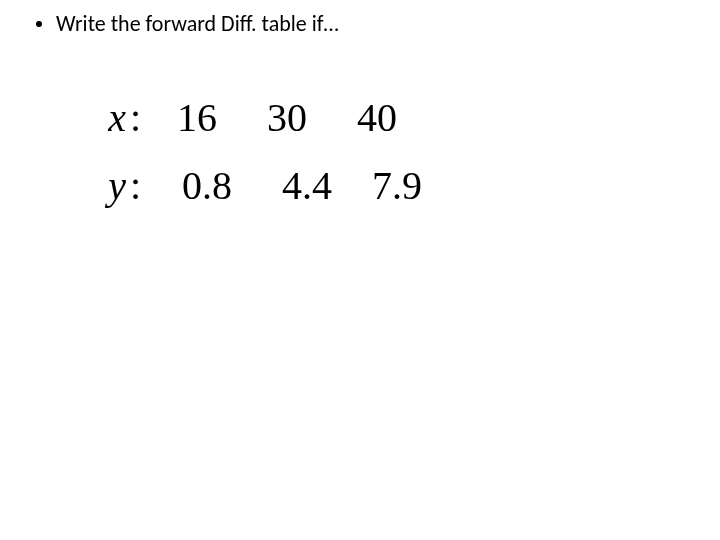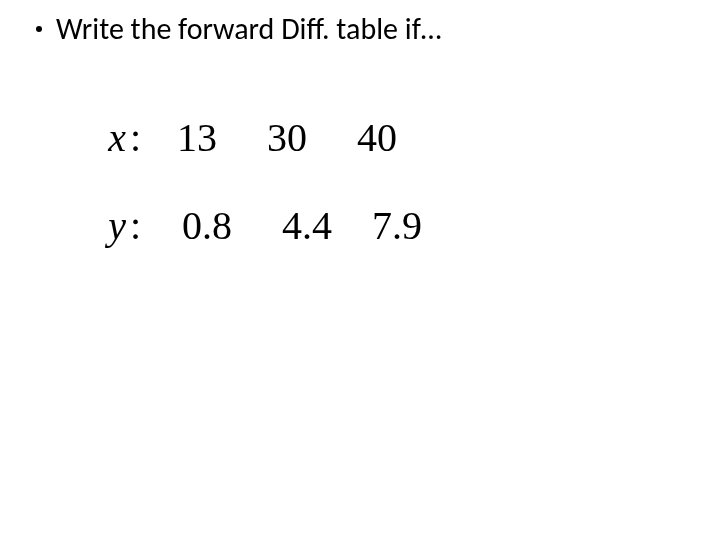--- a/index.html
+++ b/index.html
@@ -9,21 +9,21 @@
     height: 540px;
     background: #fff;
     font-family: Calibri, Arial, sans-serif;
     color: #000;
     position: relative;
   }
   .bullet-line {
     position: absolute;
     top: 10px;
     left: 36px;
-    font-size: 30px;
+    font-size: 22px;
     display: flex;
     align-items: center;
   }
   .bullet-dot {
     width: 6px;
     height: 6px;
     border-radius: 50%;
     background: #000;
     margin-right: 14px;
     display: inline-block;
@@ -50,35 +50,35 @@
     width: 22px;
     text-align: left;
     padding-left: 4px;
   }
   .cell {
     text-align: center;
   }
   .c1 { width: 90px; }
   .c2 { width: 110px; }
   .c3 { width: 90px; }
-  .c4 { width: 90px; margin-top: 20px; }
+  .c4 { width: 90px; }
 </style>
 </head>
 <body>
 
 <div class="bullet-line">
   <span class="bullet-dot"></span>
   <span>Write the forward Diff. table if…</span>
 </div>
 
 <div class="data-block">
   <div class="data-row">
     <span class="row-label">x</span>
     <span class="row-colon">:</span>
-    <span class="cell c1">13</span>
+    <span class="cell c1">16</span>
     <span class="cell c3">30</span>
     <span class="cell c4">40</span>
   </div>
   <div class="data-row">
     <span class="row-label">y</span>
     <span class="row-colon">:</span>
     <span class="cell c2">0.8</span>
     <span class="cell c3">4.4</span>
     <span class="cell c4">7.9</span>
   </div>

